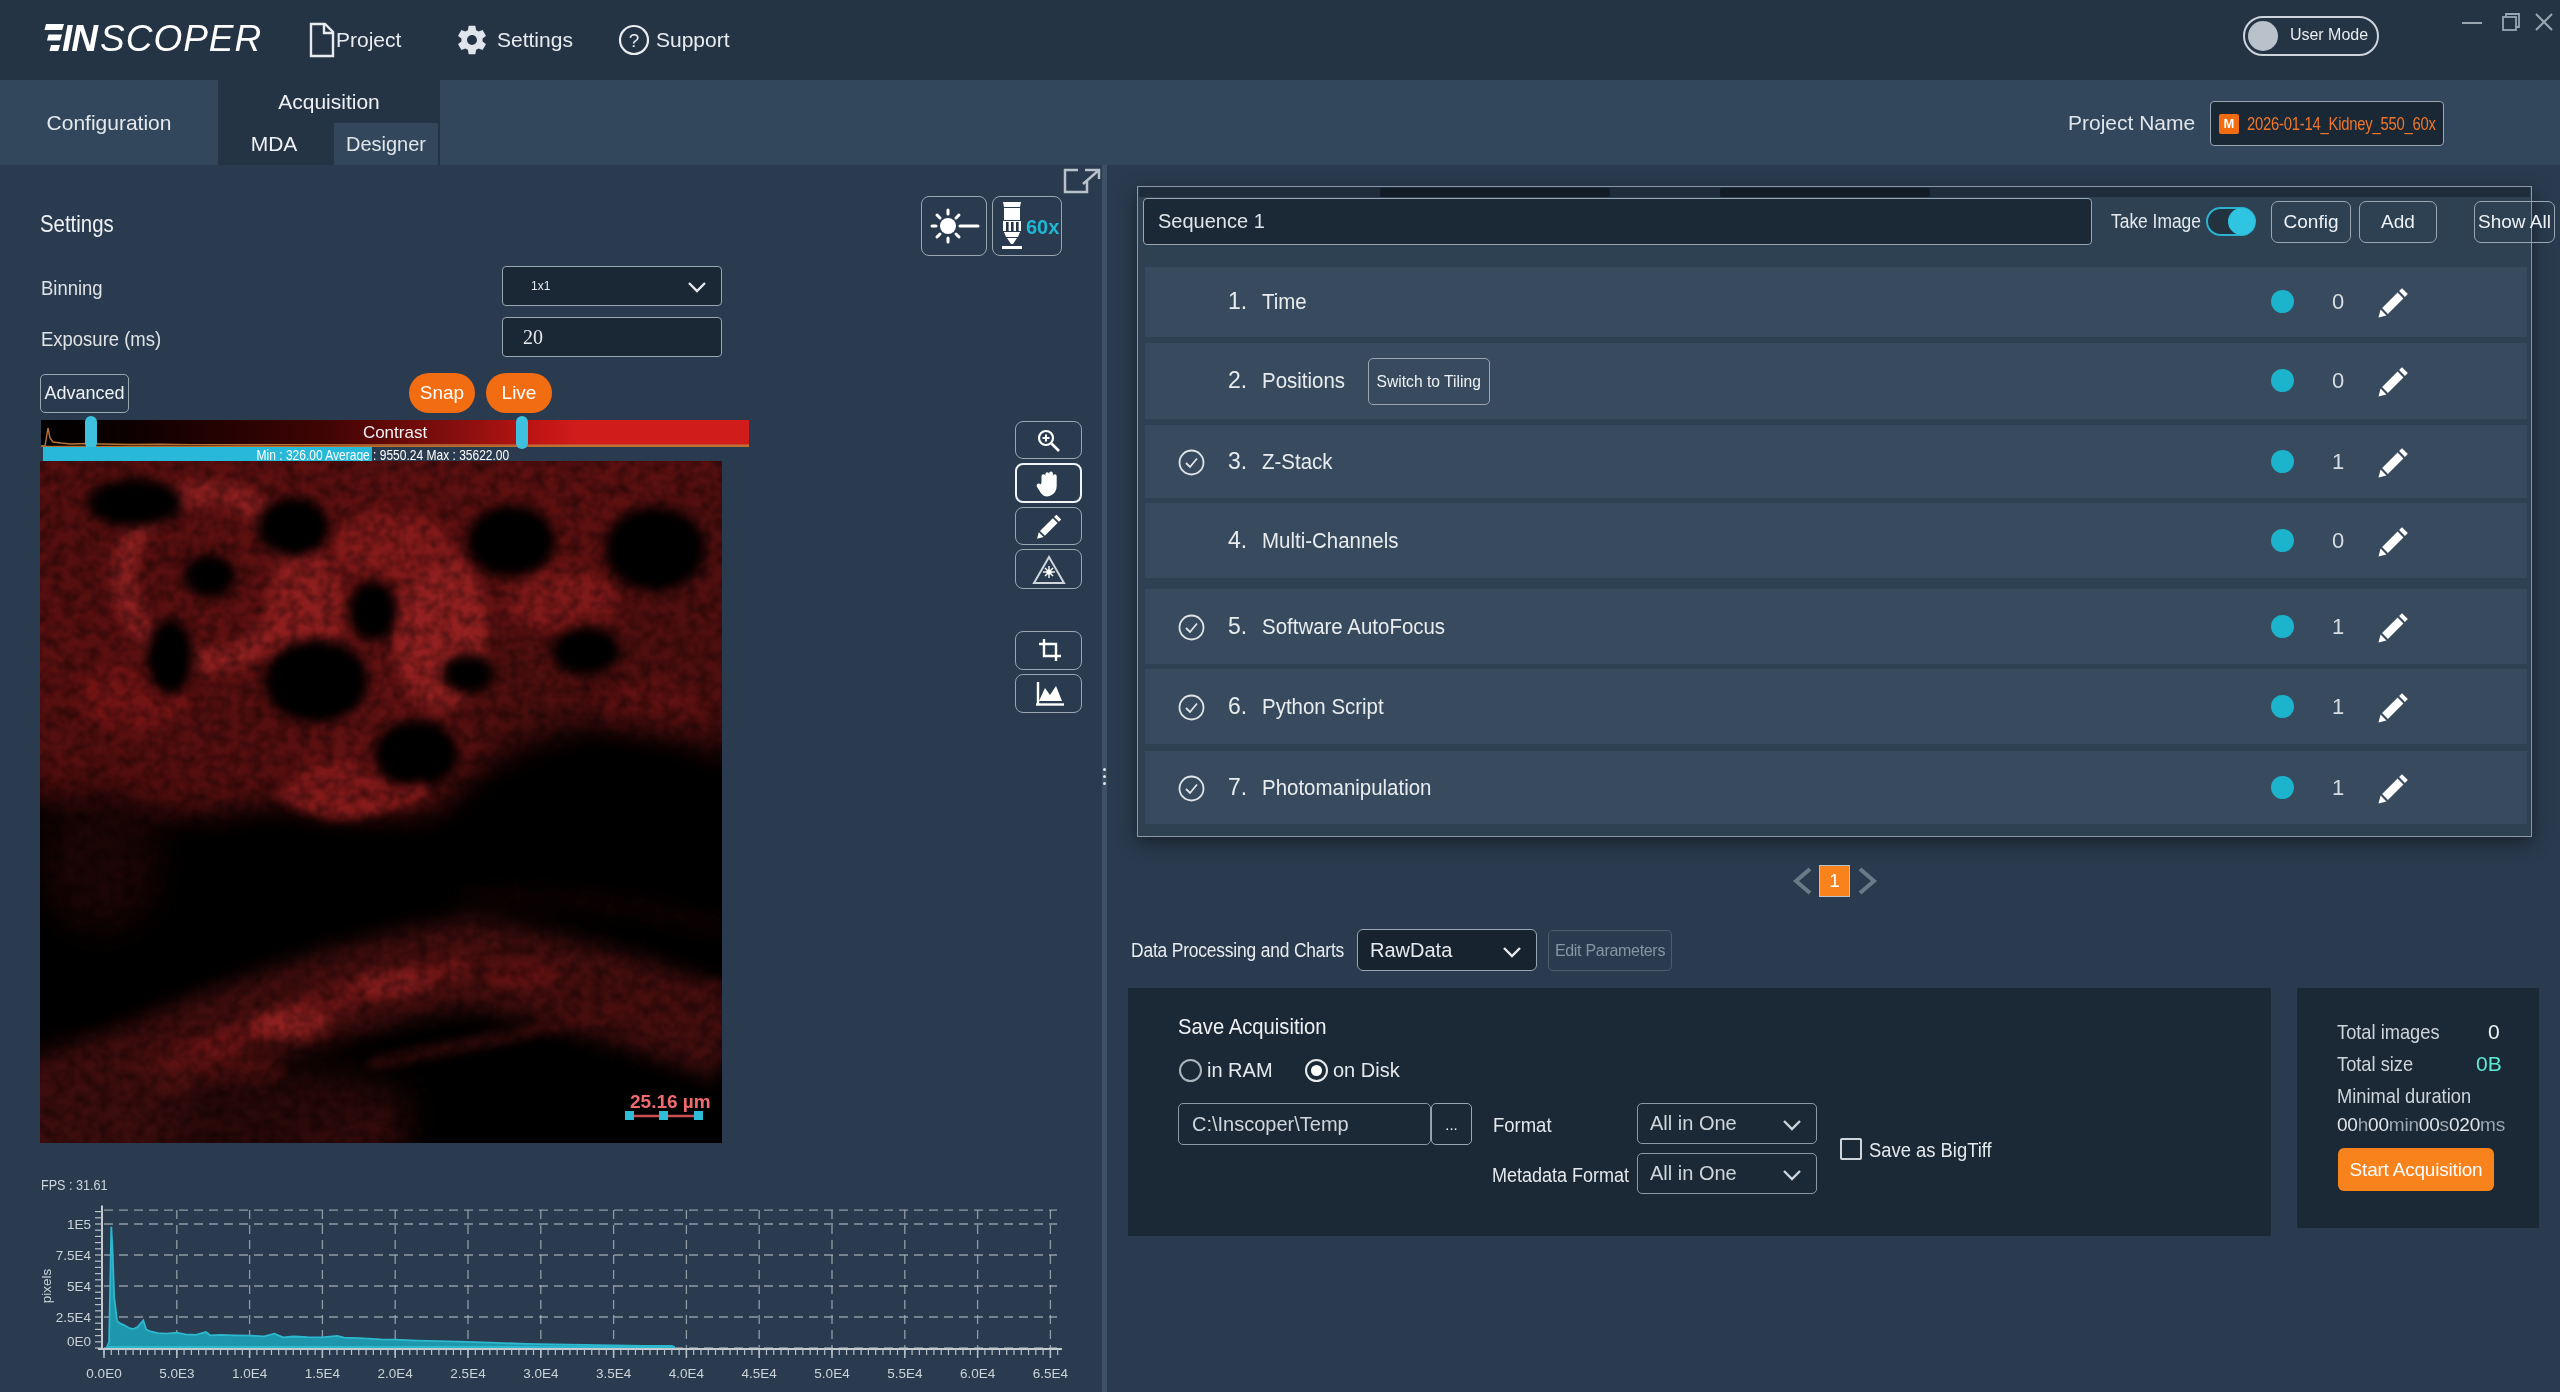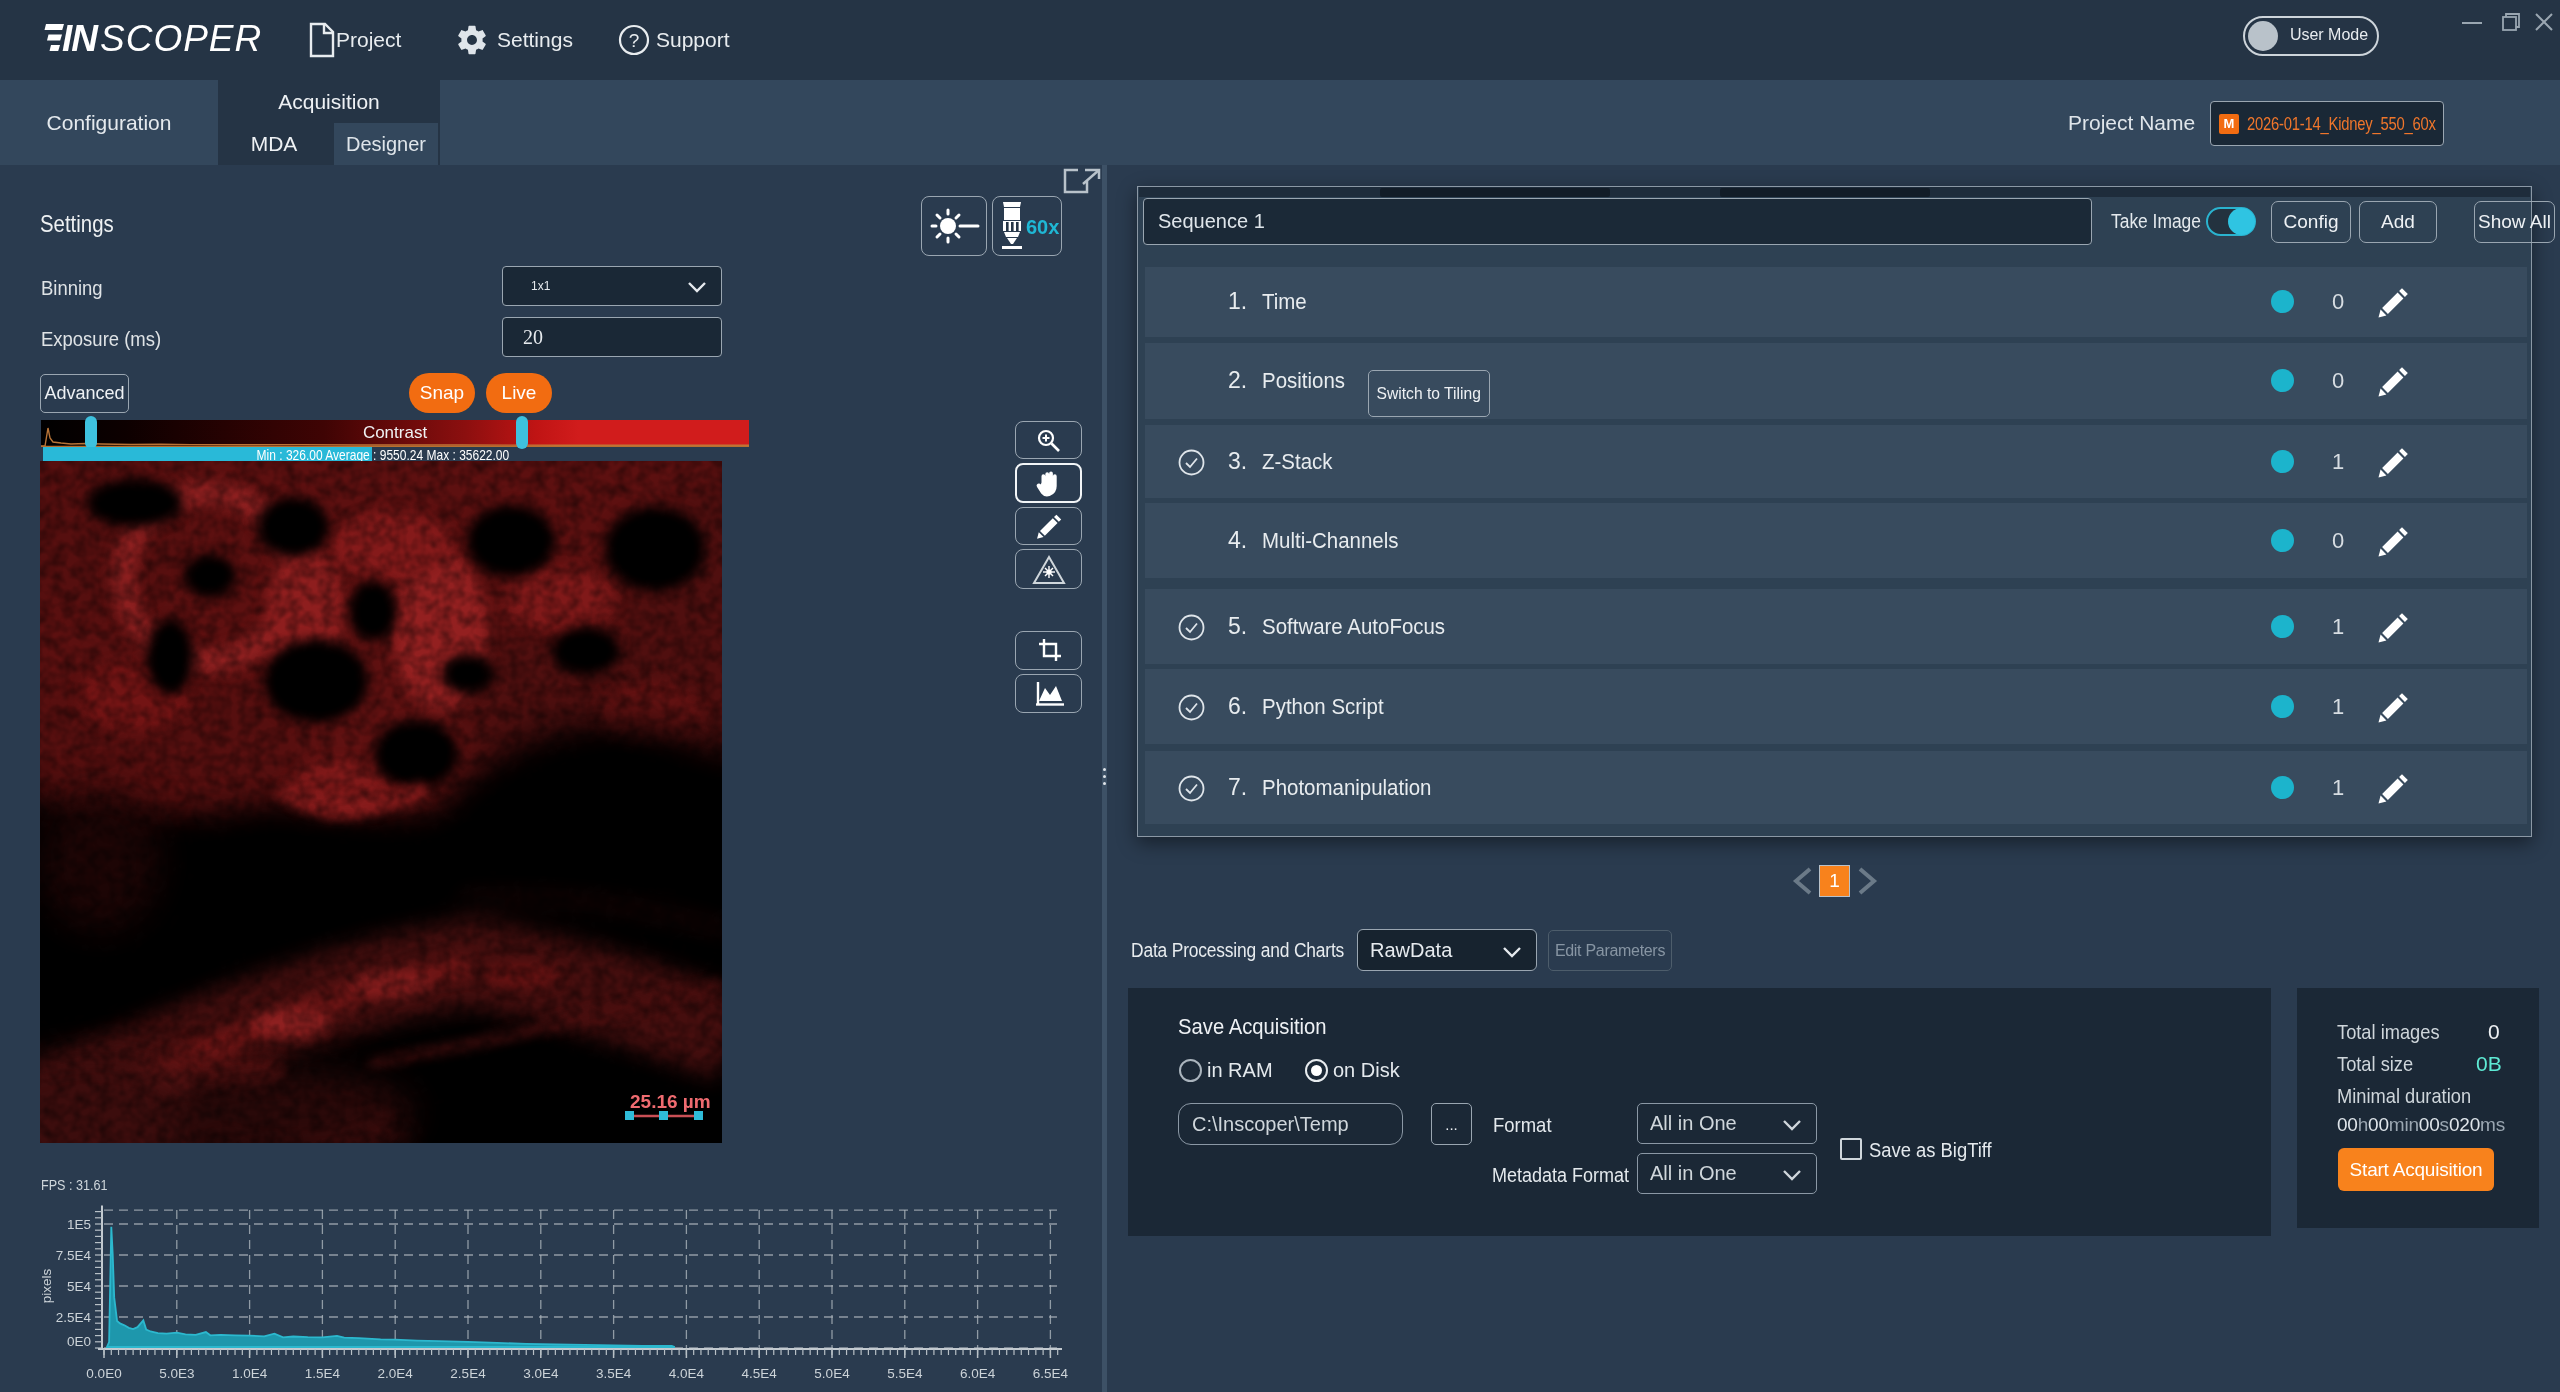--- a/index.html
+++ b/index.html
@@ -519,21 +519,21 @@
 <svg class="abs" style="left:2377px;top:285px;" width="32" height="34" viewBox="0 0 32 34">
      <g fill="#ffffff">
        <path d="M1.5 32.5 L3.6 24.6 L9.4 30.4 Z"></path>
        <path d="M5.1 23.1 L20.6 7.6 L26.4 13.4 L10.9 28.9 Z"></path>
        <path d="M22.1 6.1 L25.0 3.2 L30.8 9.0 L27.9 11.9 Z"></path>
      </g>
   </svg>
 <div class="abs" style="left:1145px;top:343px;width:1382px;height:76px;background:#384b5e;"></div>
 <div class="abs" style="left:1228px;top:367px;width:30px;font-size:23px;color:#e8ecef;">2.</div>
 <div class="abs" style="left:1262px;top:368px;font-size:22px;color:#e8ecef;transform:scaleX(0.93);transform-origin:left center;">Positions</div>
-<div class="btn" style="left:1368px;top:358px;width:122px;height:47px;border-radius:5px;font-size:17px;margin-top:12px;">
+<div class="btn" style="left:1368px;top:358px;width:122px;height:47px;border-radius:5px;font-size:17px;">
     <span style="display:inline-block;transform:scaleX(0.92);">Switch to Tiling</span>
   </div>
 <div class="abs" style="left:2271px;top:369px;width:23px;height:23px;border-radius:50%;background:#1cb4cc;"></div>
 <div class="abs flexc" style="left:2325px;top:368px;width:26px;font-size:22px;color:#d7dde2;">0</div>
 <svg class="abs" style="left:2377px;top:364px;" width="32" height="34" viewBox="0 0 32 34">
      <g fill="#ffffff">
        <path d="M1.5 32.5 L3.6 24.6 L9.4 30.4 Z"></path>
        <path d="M5.1 23.1 L20.6 7.6 L26.4 13.4 L10.9 28.9 Z"></path>
        <path d="M22.1 6.1 L25.0 3.2 L30.8 9.0 L27.9 11.9 Z"></path>
      </g>
@@ -633,21 +633,21 @@
 
 <div class="abs" style="left:1128px;top:988px;width:1143px;height:248px;background:#1b2836;"></div>
 <div class="abs" style="left:1178px;top:1014px;font-size:22px;color:#eef1f4;transform:scaleX(0.92);transform-origin:left center;">Save Acquisition</div>
 
 <div class="abs" style="left:1179px;top:1059px;width:23px;height:23px;border:2px solid #aab4bd;border-radius:50%;"></div>
 <div class="abs" style="left:1207px;top:1059px;font-size:20px;color:#e4e9ed;">in RAM</div>
 <div class="abs" style="left:1305px;top:1059px;width:23px;height:23px;border:2px solid #e8ecef;border-radius:50%;"></div>
 <div class="abs" style="left:1311px;top:1065px;width:11px;height:11px;background:#fff;border-radius:50%;"></div>
 <div class="abs" style="left:1333px;top:1059px;font-size:20px;color:#e4e9ed;">on Disk</div>
 
-<div class="inputbox" style="left:1178px;top:1103px;width:225px;height:42px;border-radius:13px;background:transparent;border-color:#8b98a5;">
+<div class="inputbox" style="left:1178px;top:1103px;width:253px;height:42px;border-radius:5px;background:transparent;border-color:#8b98a5;">
   <span style="margin-left:13px;font-size:20px;color:#cfd6db;">C:\Inscoper\Temp</span>
 </div>
 <div class="btn" style="left:1431px;top:1103px;width:41px;height:42px;border-radius:5px;font-size:15px;">...</div>
 <div class="abs" style="left:1493px;top:1113px;font-size:21px;color:#e4e9ed;transform:scaleX(0.88);transform-origin:left center;">Format</div>
 <div class="inputbox" style="left:1637px;top:1103px;width:180px;height:41px;border-radius:5px;background:transparent;border-color:#8b98a5;">
   <span style="margin-left:12px;font-size:20px;color:#cfd6db;">All in One</span>
   <svg class="abs" style="right:14px;top:15px;" width="20" height="12" viewBox="0 0 20 12">
       <path d="M2 2 L10 10 L18 2" fill="none" stroke="#cfd6db" stroke-width="2.4"></path>
     </svg>
 </div>

